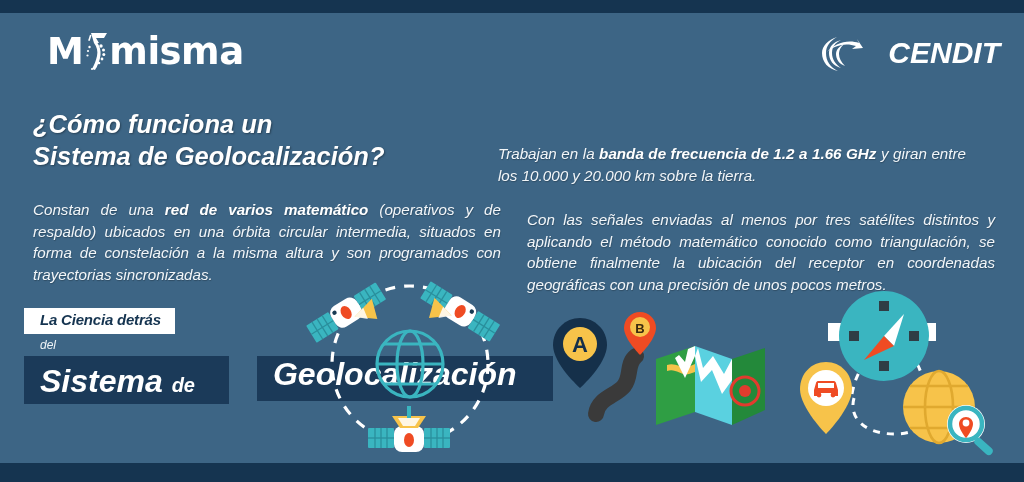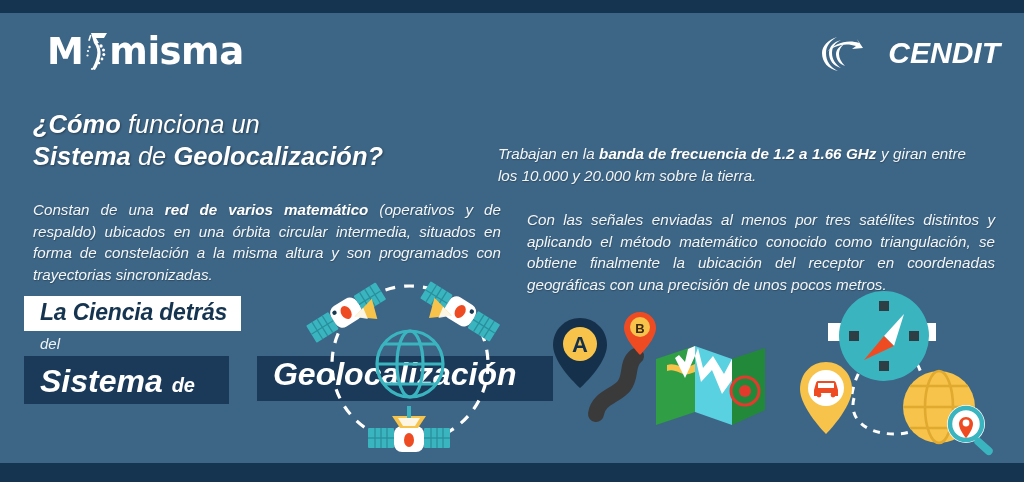--- a/index.html
+++ b/index.html
@@ -29,41 +29,41 @@
     font-family:"Liberation Sans",sans-serif;line-height:1;margin-left:24px;
   }
 
   
   .headline{
     position:absolute;left:33px;top:108px;width:470px;
     color:#ffffff;font-style:italic;font-size:25.5px;line-height:1.26;
     text-shadow:1px 1px 2px rgba(0,0,0,.35);
   }
   .headline .b{font-weight:bold;}
-  .headline .r{font-weight:normal;}
+  .headline .r{font-weight:bold;}
 
   
   .para{
     color:#f2f6f9;font-style:italic;font-size:15.2px;line-height:1.42;
     text-align:justify;text-shadow:0.5px 0.5px 1px rgba(0,0,0,.25);
   }
   .para b{font-weight:bold;color:#ffffff;}
   .para-left{position:absolute;left:33px;top:184px;width:468px;}
   .para-r1{position:absolute;left:498px;top:128px;width:468px;}
   .para-r2{position:absolute;left:527px;top:194px;width:468px;font-style:italic;}
 
   
   .tagbox{position:absolute;left:24px;top:296px;}
   .tag-white{
     display:inline-block;background:#ffffff;color:#153450;
-    font-size:23px;font-weight:bold;font-style:italic;
-    padding:4px 14px 5px 16px;line-height:1.12;letter-spacing:-0.2px;
+    font-size:15px;font-weight:bold;font-style:italic;
+    padding:4px 14px 5px 16px;line-height:1.12;letter-spacing:-0.2px;margin-top:12px;
   }
   .tag-del{
-    color:#eef3f7;font-size:15px;font-style:italic;font-weight:normal;
+    color:#eef3f7;font-size:12px;font-style:italic;font-weight:normal;
     margin:5px 0 4px 16px;line-height:1.1;
   }
   .tag-navy1,.tag-navy2{
     background:#1b3a59;color:#ffffff;font-style:italic;font-weight:bold;
     display:inline-block;line-height:1.05;
   }
   .tag-navy1{font-size:32px;padding:9px 34px 5px 16px;}
   .tag-navy2{font-size:32px;padding:2px 36px 9px 16px;margin-left:28px;}
   .tag-navy1 .small,.tag-navy2 .small{font-size:20px;font-weight:bold;}
   .navywrap{display:flex;flex-direction:row;align-items:flex-start;}

